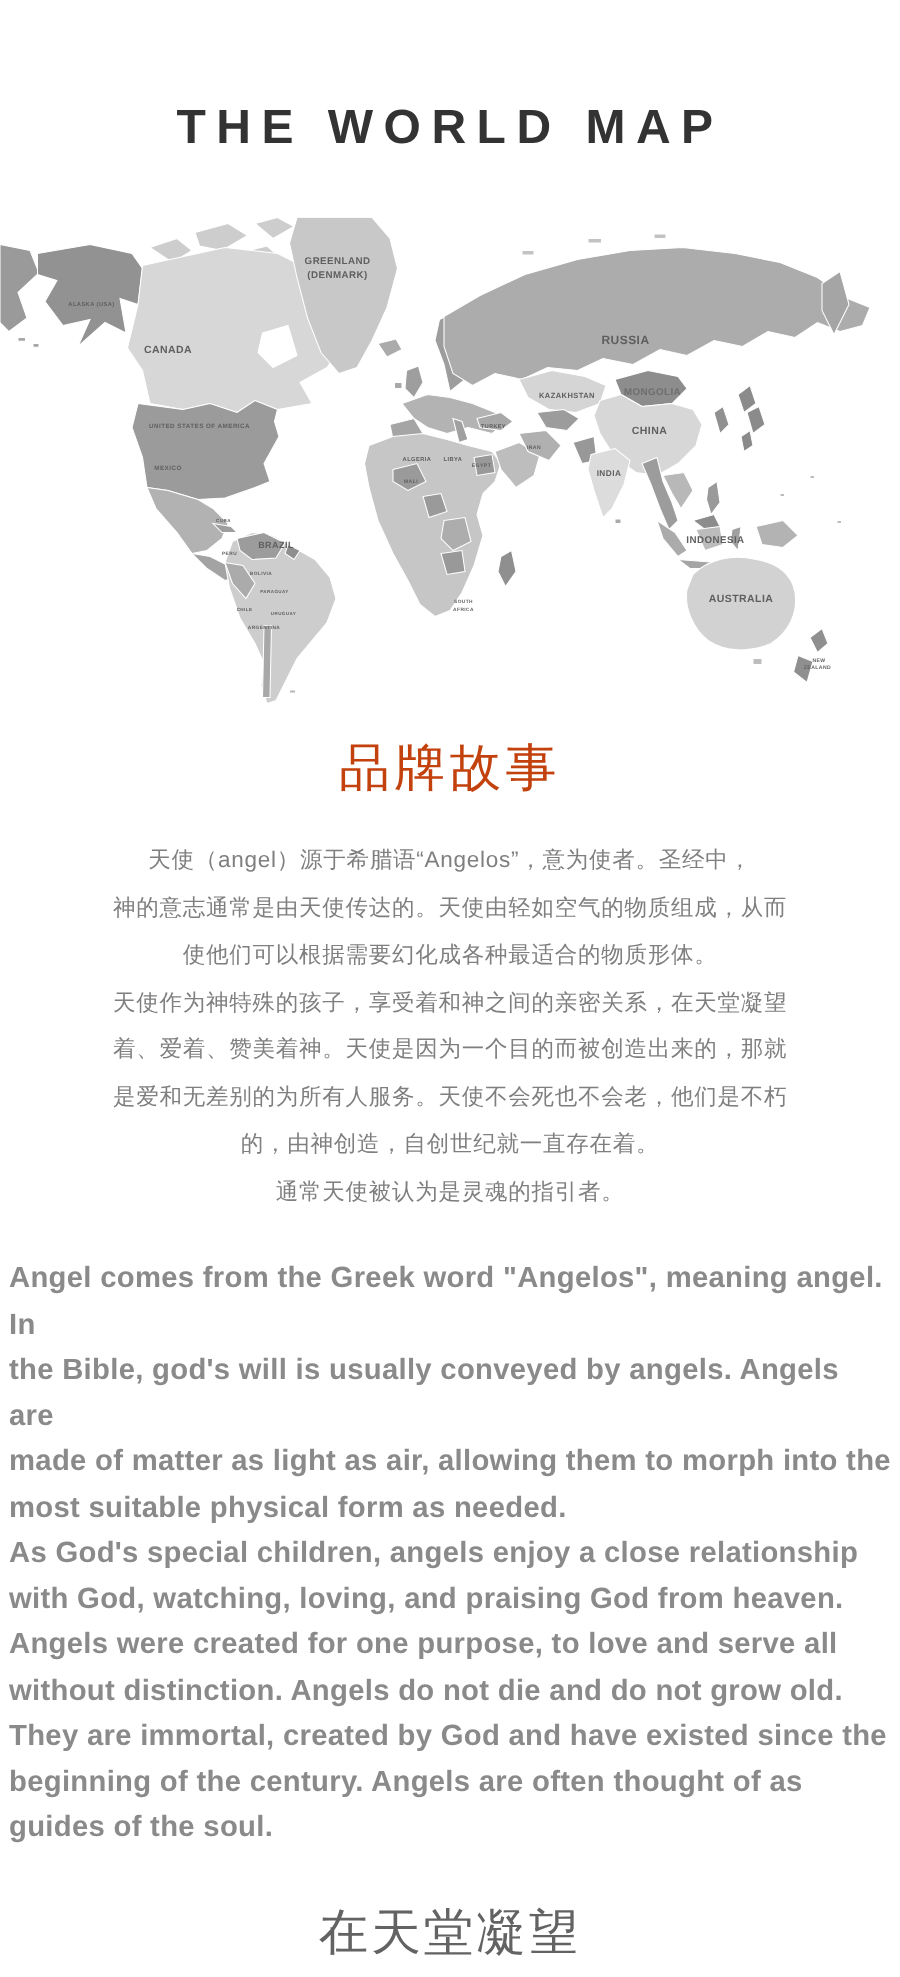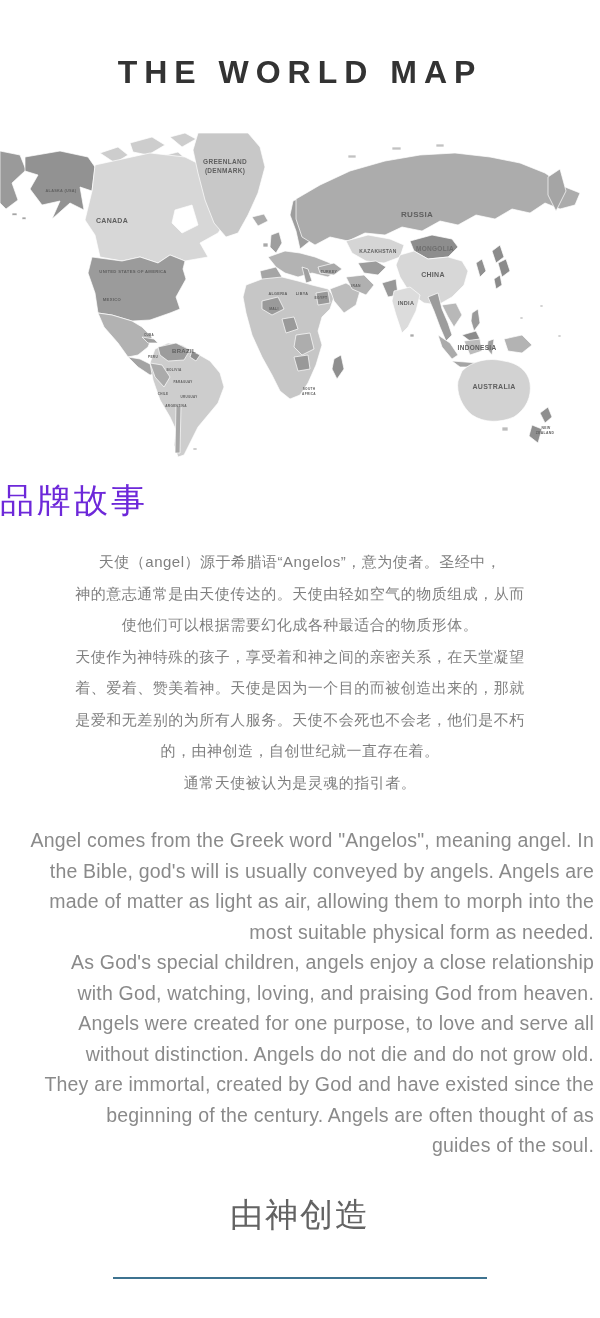--- a/index.html
+++ b/index.html
@@ -3,39 +3,39 @@
 <meta charset="utf-8">
 <style>
   html,body{margin:0;padding:0;background:#ffffff;}
   body{
     width:600px;margin:0 auto;min-height:1318px;
     font-family:"Liberation Sans",sans-serif;
     -webkit-font-smoothing:antialiased;
   }
   .page{padding-bottom:46px;}
   .title{
-    margin:0;padding-top:54px;text-align:center;
+    margin:12px;padding-top:54px;text-align:center;
     font-size:32px;font-weight:700;letter-spacing:7px;color:#333333;
   }
   .map-wrap{margin-top:42px;width:480px;height:335px;}
   .map-wrap svg{display:block;}
   .map-land path,.map-land rect,.map-land ellipse{stroke:#ffffff;stroke-width:0.7;}
   .h-cn{
-    margin:12px 0 0;line-height:40px;
-    font-size:34px;font-weight:300;color:#6d28d9;letter-spacing:3px;
+    margin:12px 0 0;text-align:center;line-height:40px;
+    font-size:34px;font-weight:300;color:#c2410c;letter-spacing:3px;
   }
   .p-cn{
     margin:26px auto 0;width:584px;text-align:center;
     font-size:15px;line-height:31.5px;letter-spacing:0.5px;
     color:#7f7f7f;white-space:pre-line;font-weight:300;
   }
   .p-en{
-    margin:27px auto 0;width:588px;text-align:right;
+    margin:27px auto 0;width:588px;text-align:left;
     font-size:19.5px;line-height:30.5px;color:#8a8a8a;
-    white-space:pre-line;font-weight:400;letter-spacing:0.2px;
+    white-space:pre-line;font-weight:700;letter-spacing:0.2px;
   }
   .h-trend{
     margin:34px 0 0;text-align:center;line-height:40px;
     font-size:33px;font-weight:300;color:#636363;letter-spacing:2px;
   }
   .divider{
     margin:42px auto 0;width:374px;height:2px;border:0;background:#3e7390;
   }
 </style>
 </head>
@@ -196,17 +196,17 @@
 made of matter as light as air, allowing them to morph into the
 most suitable physical form as needed.
 As God's special children, angels enjoy a close relationship
 with God, watching, loving, and praising God from heaven.
 Angels were created for one purpose, to love and serve all
 without distinction. Angels do not die and do not grow old.
 They are immortal, created by God and have existed since the
 beginning of the century. Angels are often thought of as
 guides of the soul.</p>
 
-  <h2 class="h-trend">由神创造</h2>
+  <h2 class="h-trend">在天堂凝望</h2>
 
   <hr class="divider" style="background: rgb(62, 115, 144);">
 
 </div>
 
 </body></html>

